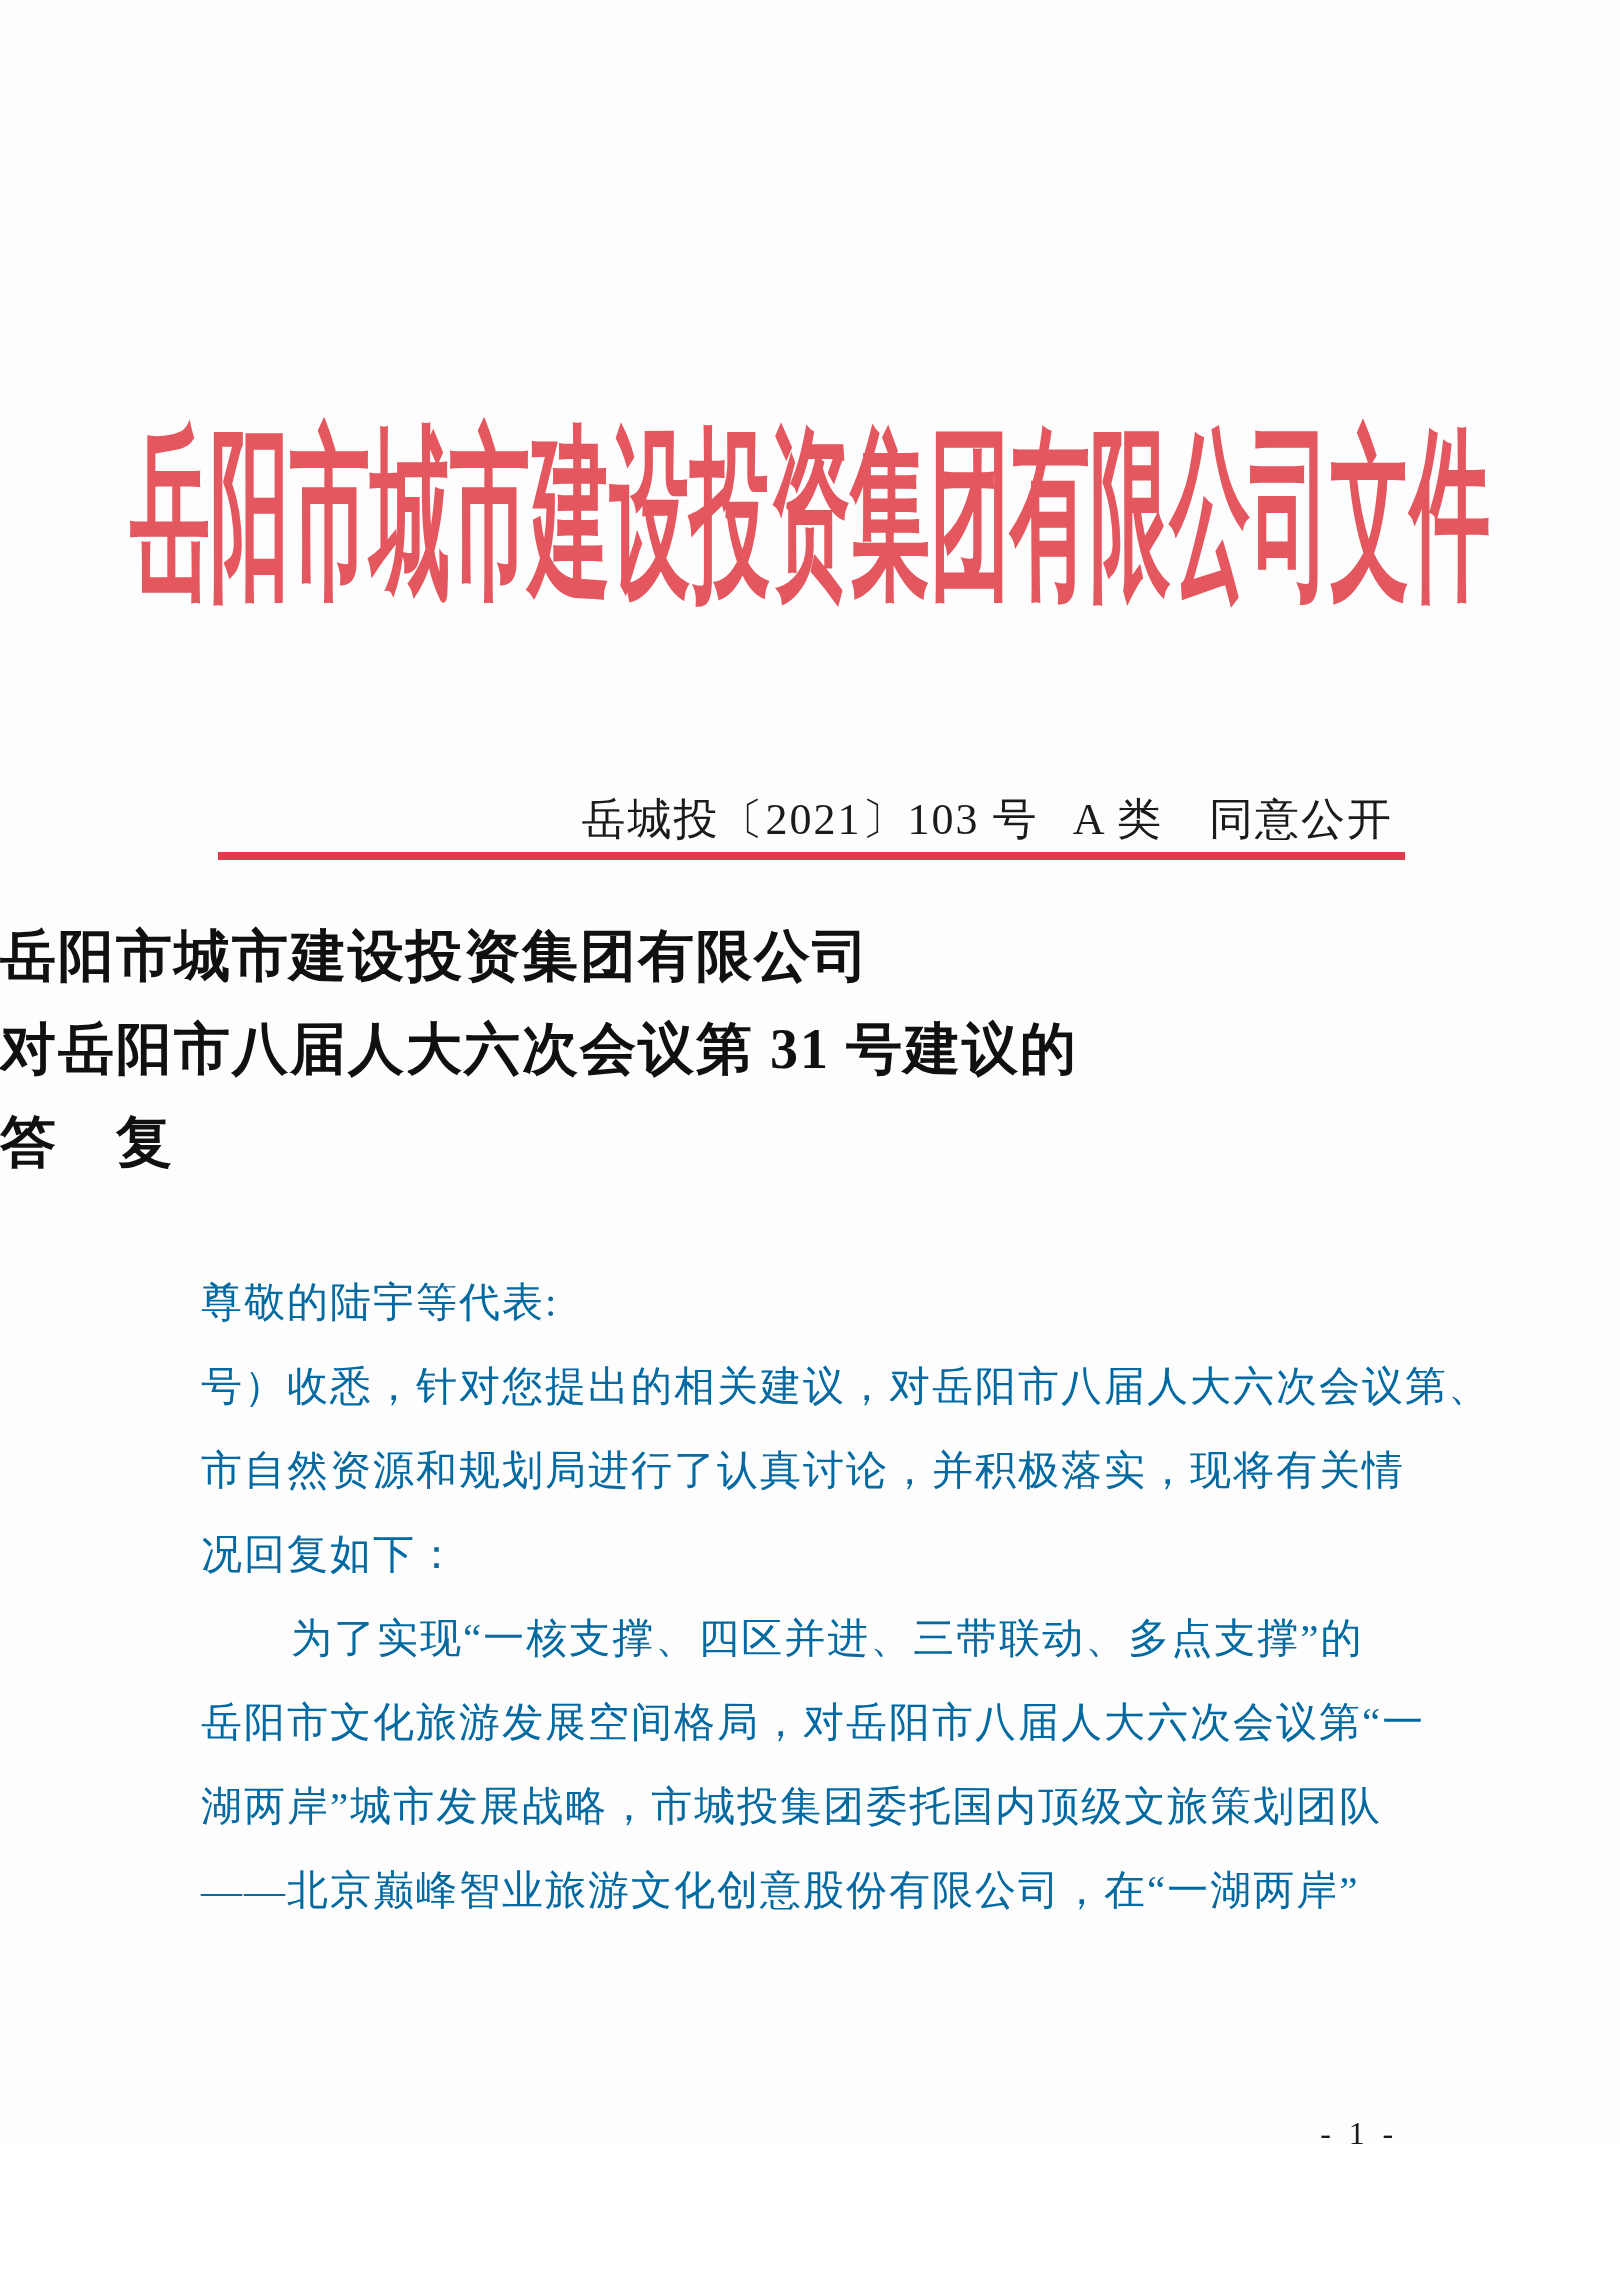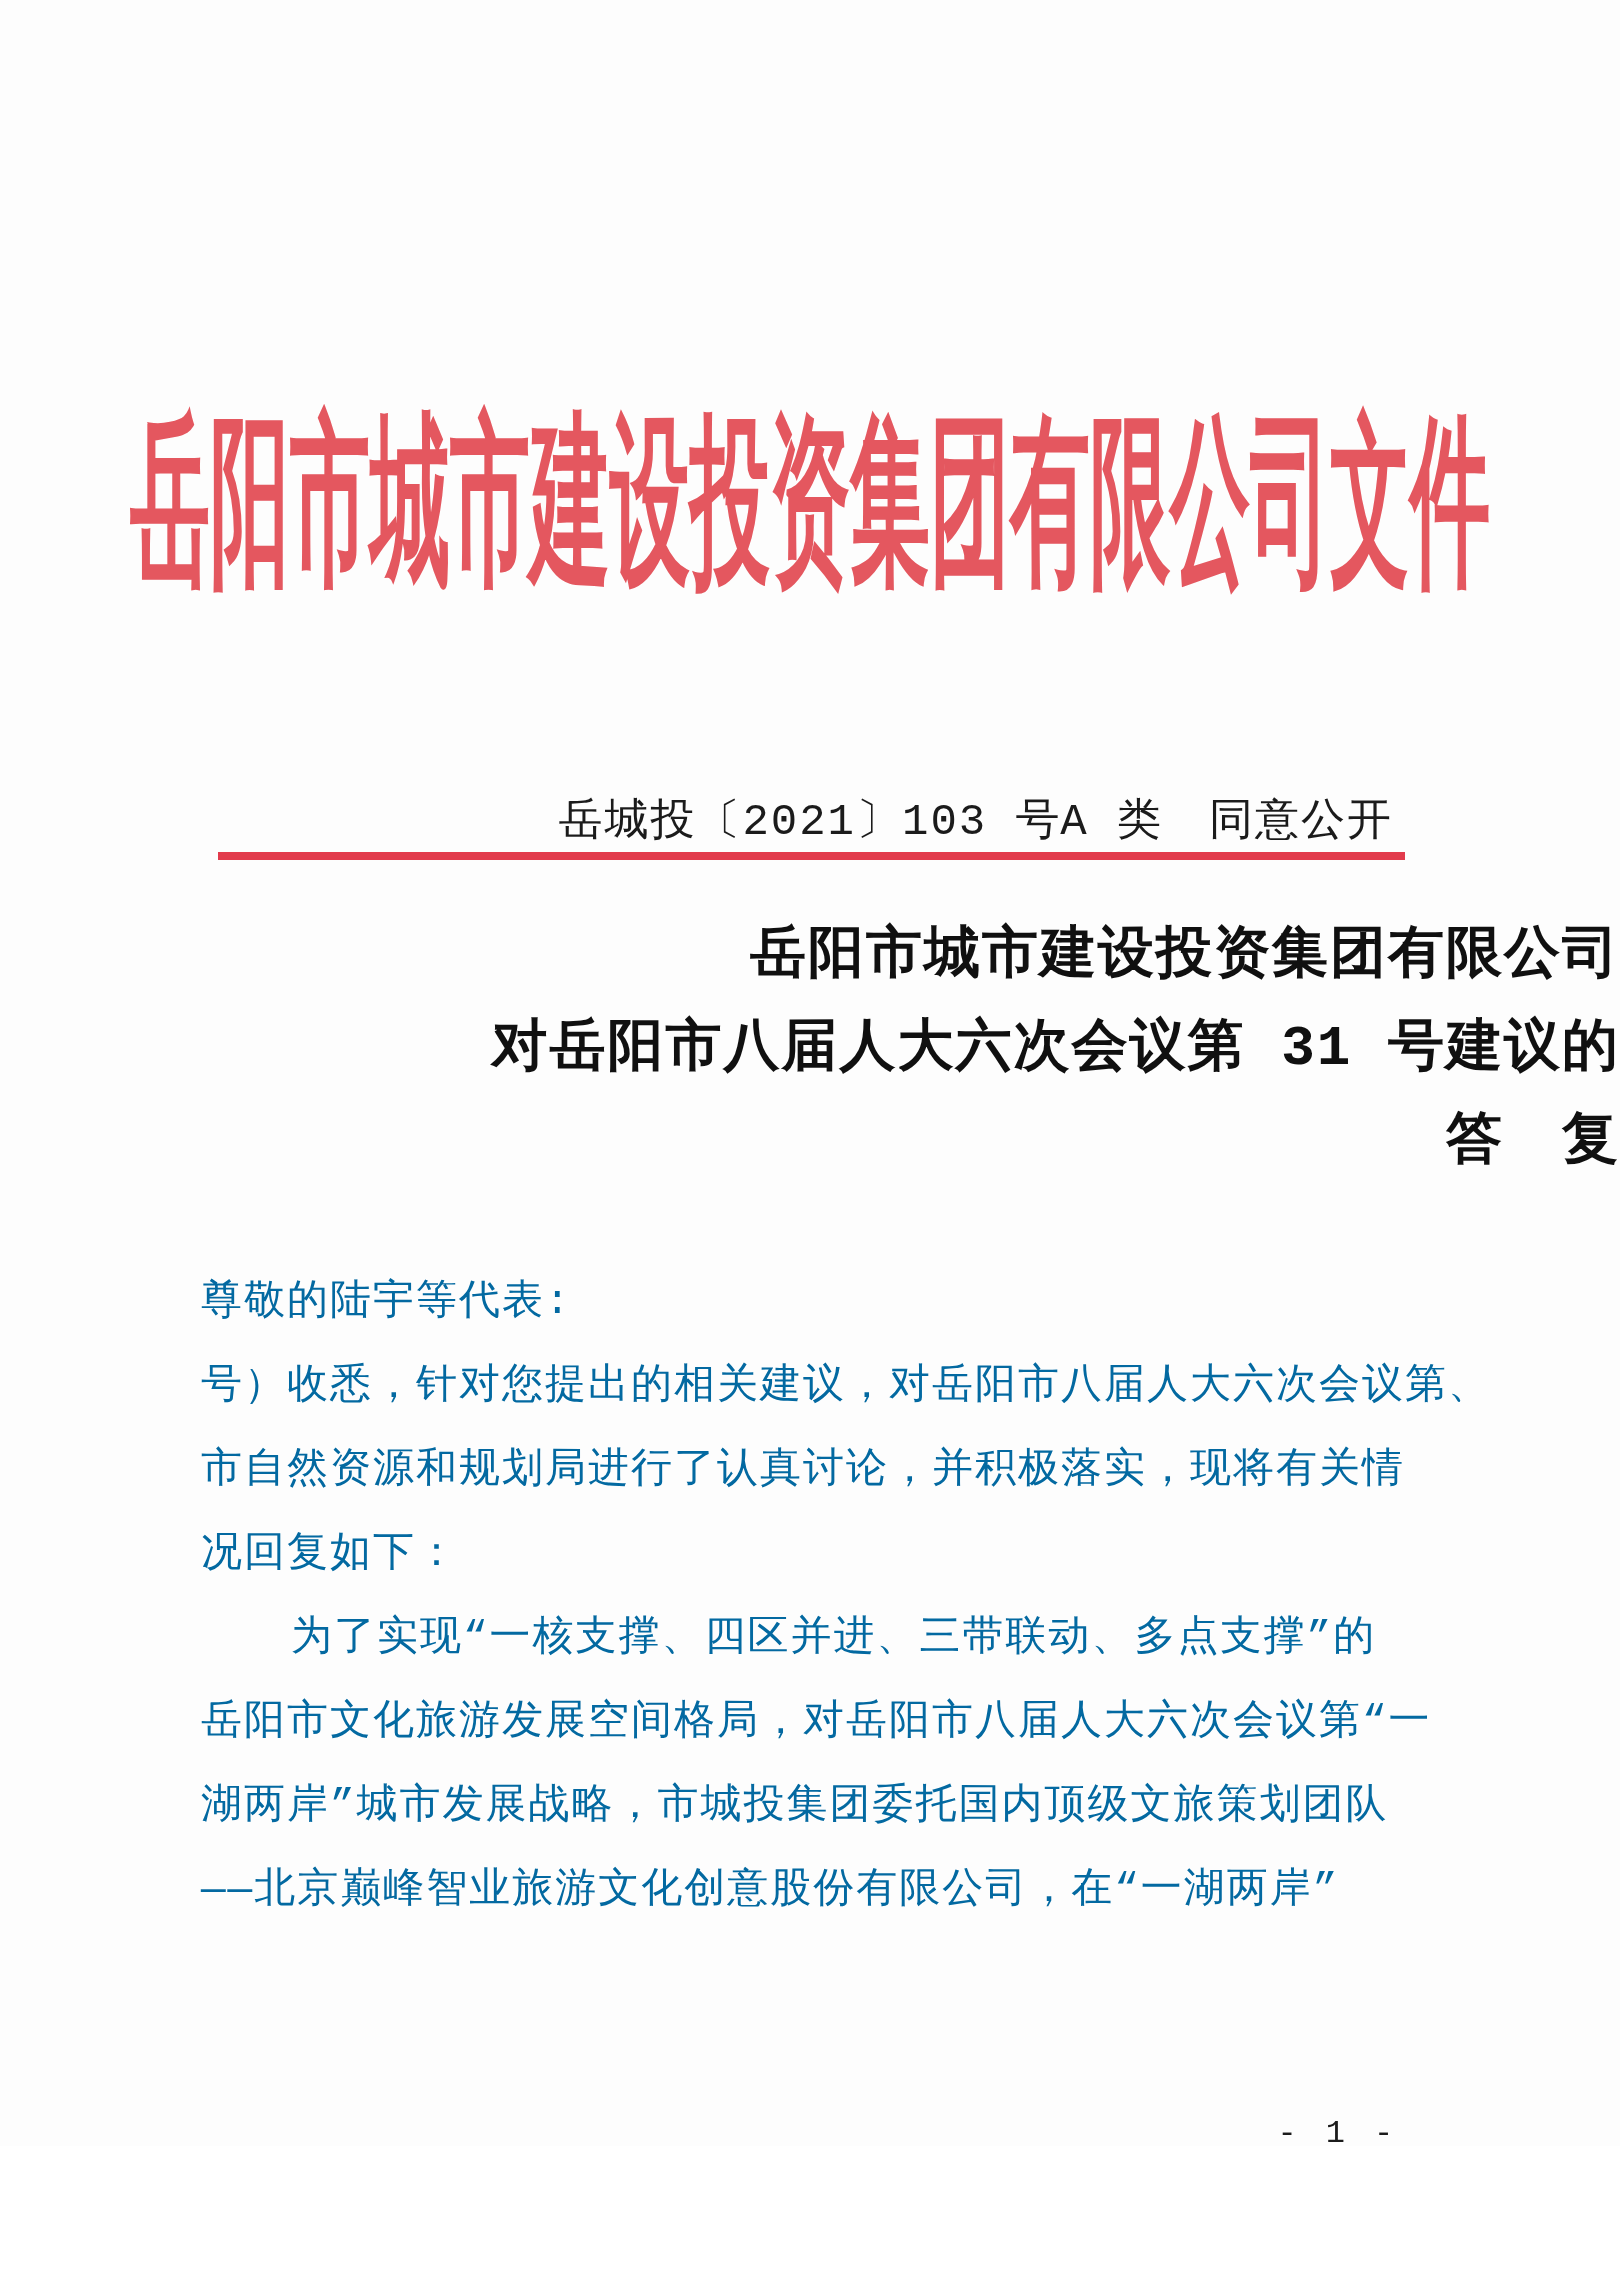--- a/index.html
+++ b/index.html
@@ -2,21 +2,21 @@
 <html><head>
 <meta charset="utf-8">
 <style>
   html, body { margin: 0; padding: 0; background: #ffffff; }
   .page {
     position: relative;
     width: 1620px;
     height: 2146px;
     background: #fdfdfd;
     overflow: hidden;
-    font-family: Liberation Mono, monospace;
+    font-family: Liberation Serif, serif;
     color: #1d1d1d;
   }
   
   .banner {
     position: absolute;
     top: 423px;
     left: 0;
     width: 100%;
     text-align: center;
     font-size: 80px;
@@ -59,21 +59,21 @@
     width: 1187px;
     height: 7.8px;
     background: #e23b4c;
   }
   
   .title-block {
     position: absolute;
     top: 910px;
     left: 0;
     width: 100%;
-    text-align: right;
+    text-align: left;
     font-size: 56px;
     font-weight: 700;
     color: #101010;
   }
   .title-line {
     line-height: 93px;
     letter-spacing: 2px;
     white-space: nowrap;
   }
   

